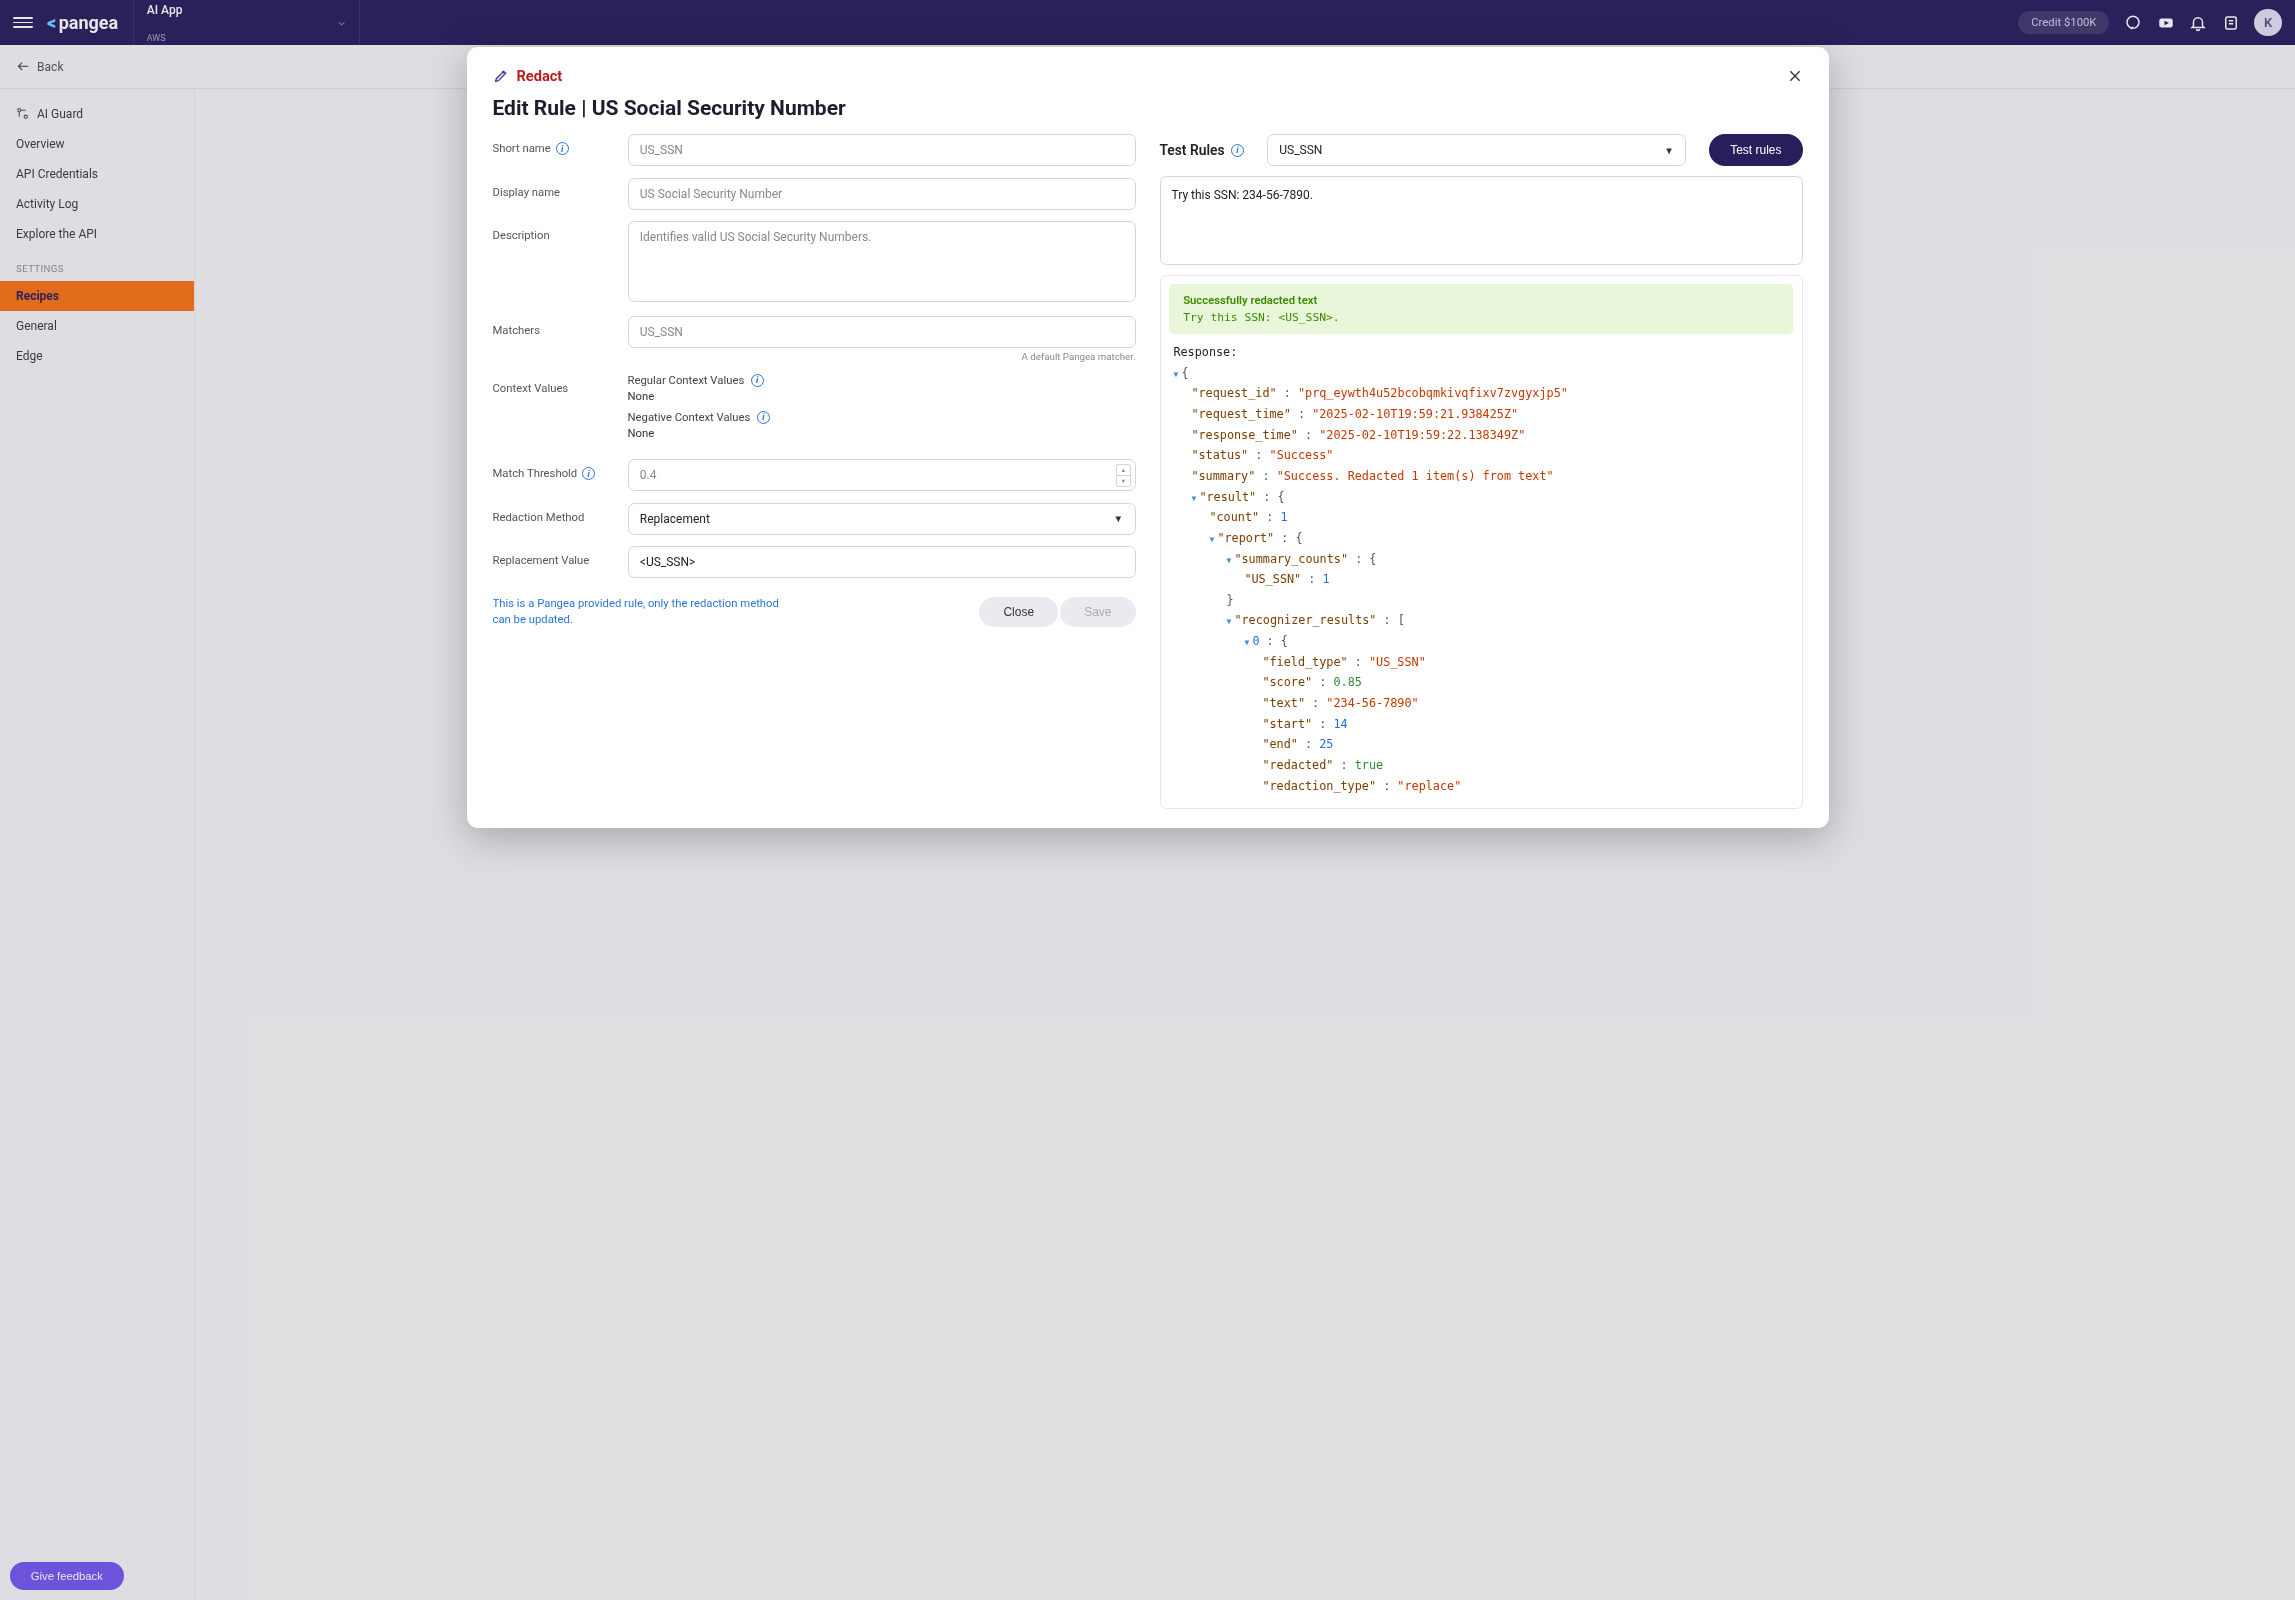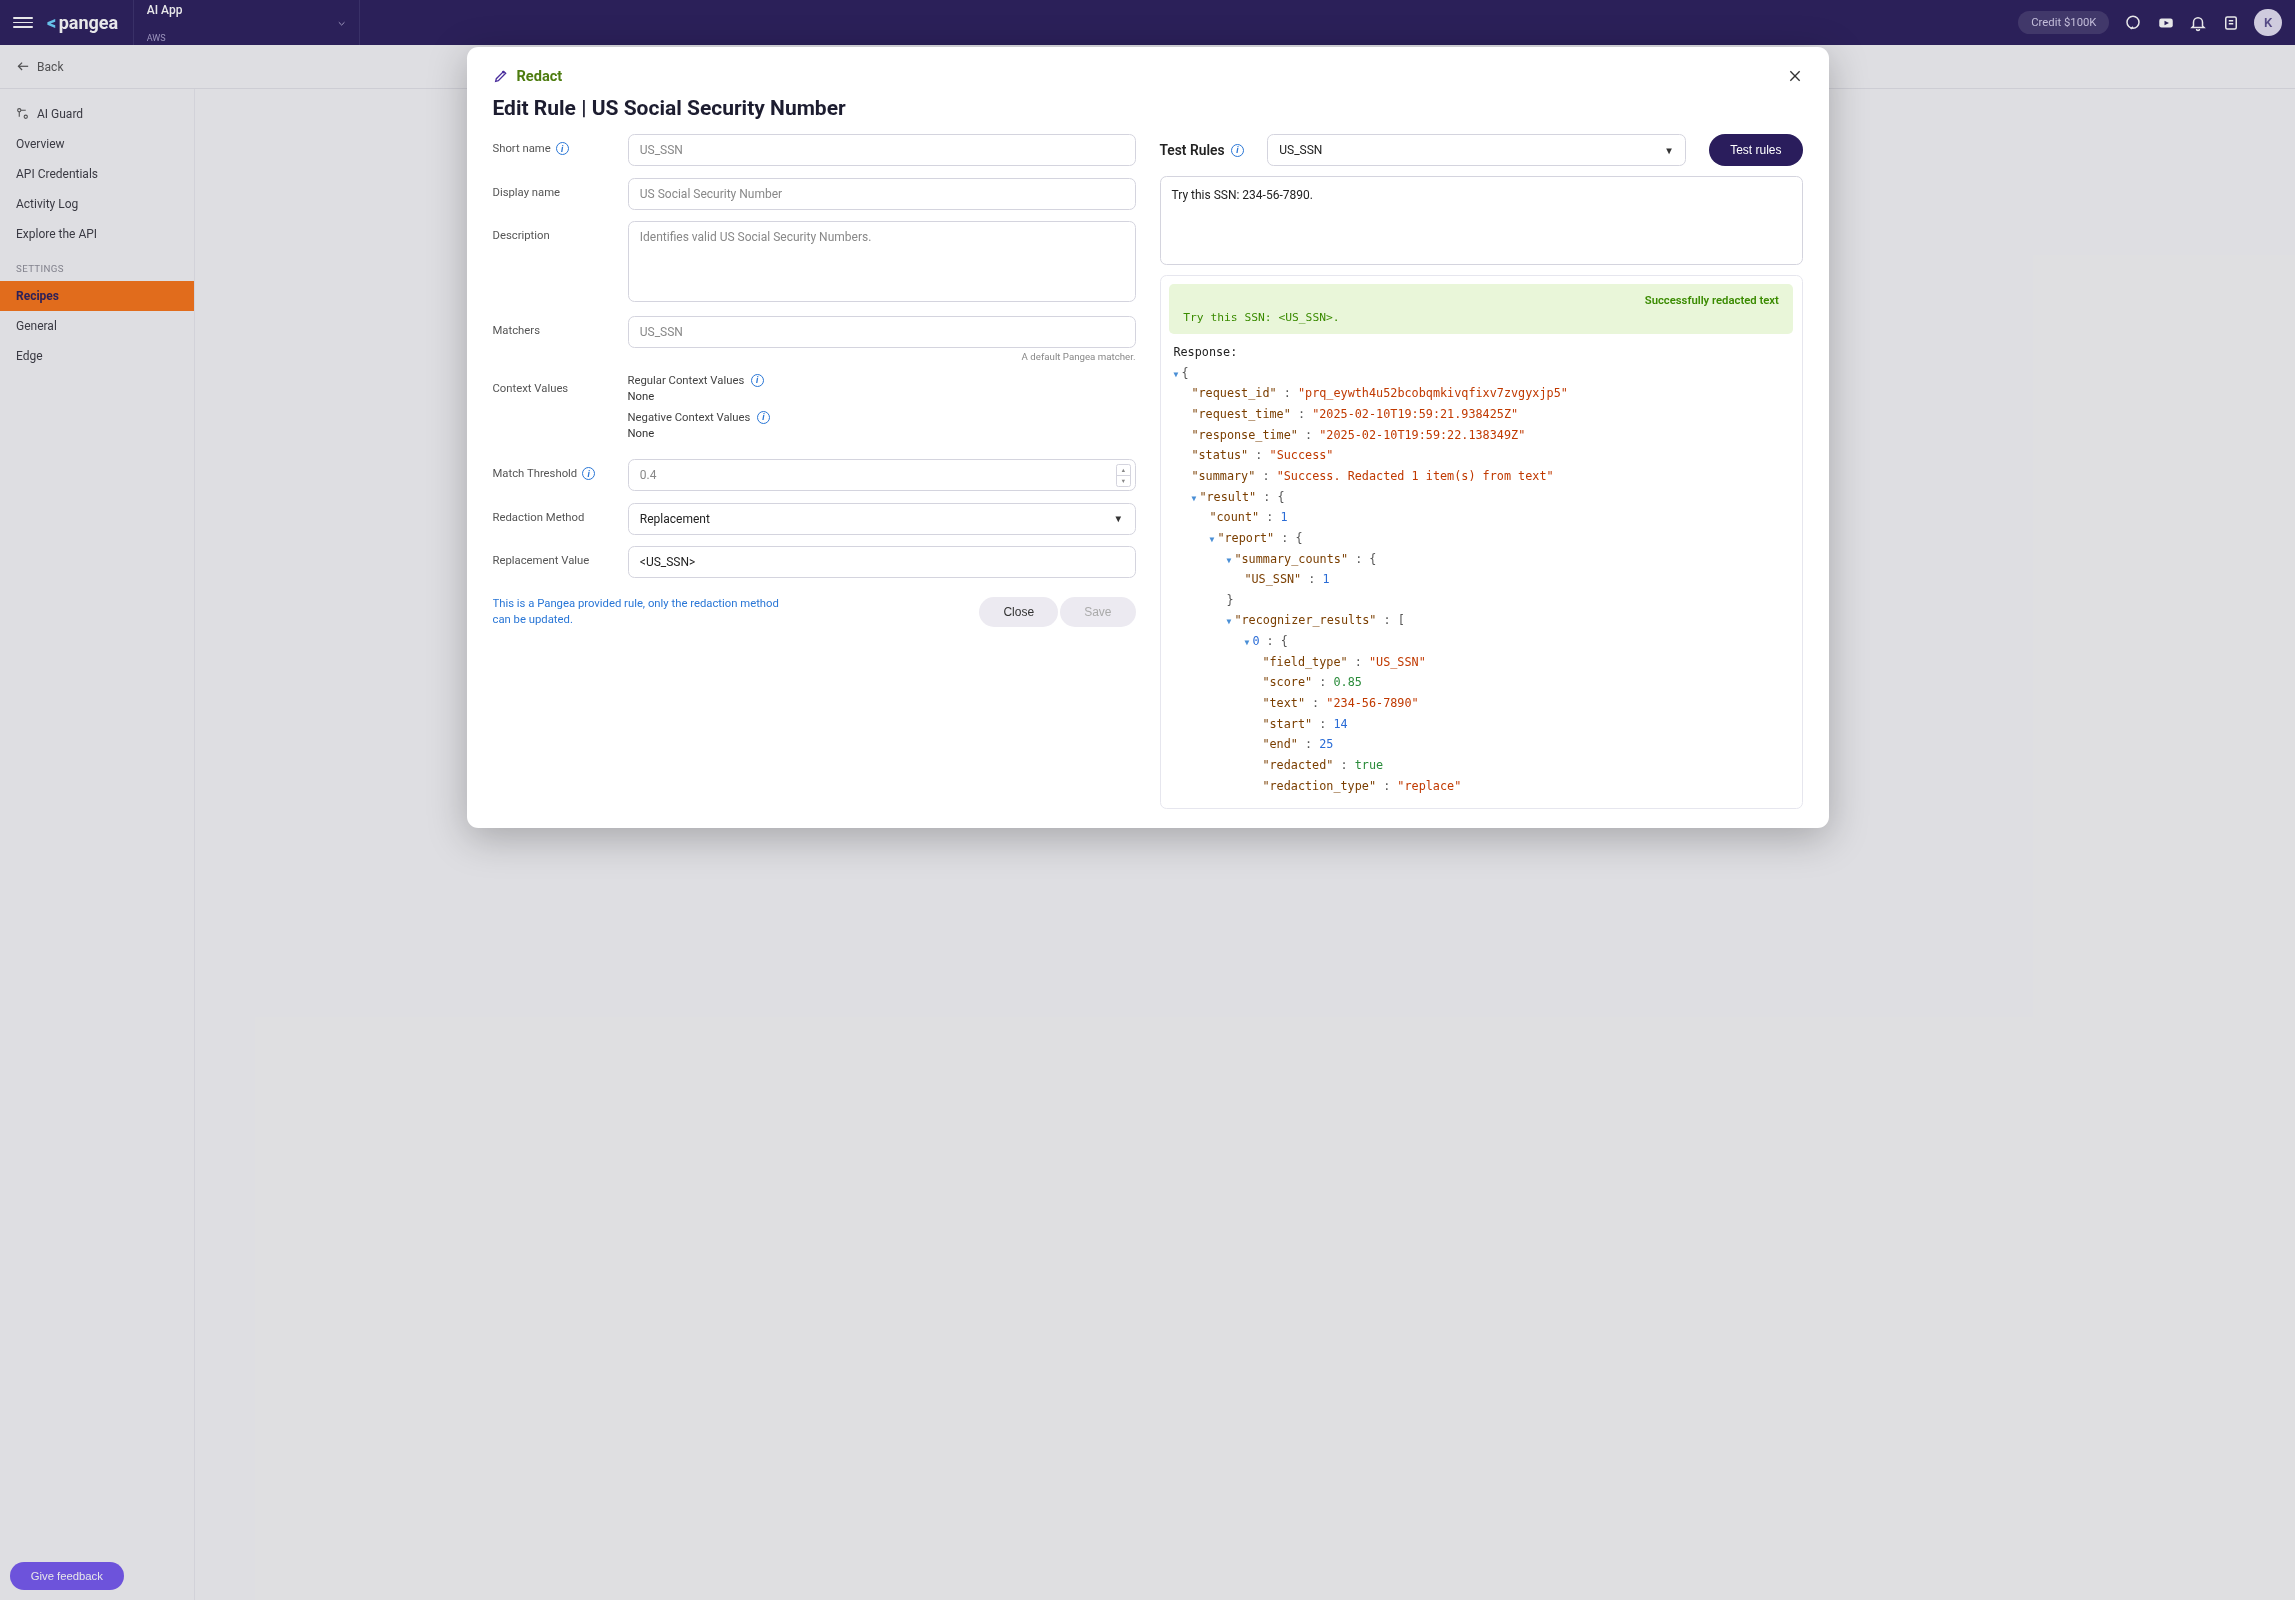--- a/index.html
+++ b/index.html
@@ -33,21 +33,21 @@
 .sidebar .section-label { padding: 14.6px 16px 6.5px; font-size: 9.7px; color: #8c8c96; letter-spacing: 0.04em; }
 .content-area { flex: 1; position: relative; }
 
 
 .feedback-btn { position: absolute; bottom: 9.7px; left: 9.7px; background: #7557f0; color: #fff; border: none; padding: 8px 21px; border-radius: 16px; font-size: 11.3px; }
 
 
 .modal-backdrop { position: absolute; inset: 0; background: rgba(60,60,70,0.12); display: flex; align-items: flex-start; justify-content: center; padding-top: 47px; }
 .modal { width: 92%; max-width: 1362px; background: #fff; border-radius: 11.3px; box-shadow: 0 9.7px 39px rgba(0,0,0,0.25); padding: 19.5px 26px 19.5px 26px; display: flex; flex-direction: column; max-height: 94%; }
 .modal-head { display: flex; align-items: center; justify-content: space-between; }
-.modal-title-grp { display: flex; align-items: center; gap: 8px; color: #4d7c0f; font-size: 14.6px; font-weight: 700; }
+.modal-title-grp { display: flex; align-items: center; gap: 8px; color: #b91c1c; font-size: 14.6px; font-weight: 700; }
 .modal-close { cursor: pointer; font-size: 16px; color: #555; }
 .modal-subtitle { font-size: 21px; font-weight: 700; color: #1d1d30; margin-top: 11.3px; }
 
 .modal-body { display: flex; gap: 24px; margin-top: 14.6px; flex: 1; overflow: hidden; }
 .form-col { flex: 1; display: flex; flex-direction: column; gap: 11.3px; overflow-y: auto; }
 .test-col { flex: 1; display: flex; flex-direction: column; gap: 9.7px; min-width: 0; }
 
 .form-row { display: flex; align-items: flex-start; gap: 13px; }
 .form-row .lbl { width: 122px; font-size: 11.3px; color: #555; padding-top: 8px; display: flex; align-items: center; gap: 4.9px; }
 .form-row .ctl { flex: 1; }
@@ -77,21 +77,21 @@
 .form-foot { display: flex; justify-content: space-between; align-items: center; margin-top: 6.5px; }
 
 
 .test-head { display: flex; align-items: center; gap: 23px; }
 .test-head .title { font-size: 13.8px; font-weight: 600; color: #222; display: flex; align-items: center; gap: 6.5px; }
 .test-head .select-like { flex: 1; }
 .test-rules-btn { background: #2a1d5c; color: #fff; padding: 9px 21px; border-radius: 19.5px; font-size: 12px; border: none; cursor: pointer; }
 .test-input-box { border: 0.8px solid #d4d4de; border-radius: 6.5px; padding: 11px; min-height: 89px; font-size: 12px; color: #222; }
 .result-box { border: 0.8px solid #e6e6ee; border-radius: 6.5px; flex: 1; overflow: auto; padding: 3.2px 3.2px 11.3px 3.2px; position:relative; }
 .success-banner { background: #e9f6d9; border-radius: 4.9px; padding: 9.7px 14.6px; margin: 4.9px 4.9px 8px 4.9px; }
-.success-banner .stitle { color: #3a8b00; font-weight: 600; font-size: 11.3px; margin-bottom: 4.9px; text-align: right; }
+.success-banner .stitle { color: #3a8b00; font-weight: 600; font-size: 11.3px; margin-bottom: 4.9px; }
 .success-banner .sbody { font-family: "SFMono-Regular", Consolas, monospace; font-size: 11.3px; color: #3a8b00; }
 .resp-area { font-family: "SFMono-Regular", Consolas, monospace; font-size: 11.8px; color: #222; padding: 0 9.7px; line-height: 1.75; }
 .tok-key { color: #7a3e00; }
 .tok-str { color: #c03900; }
 .tok-num { color: #2a6cd6; }
 .tok-bool { color: #2a8b3a; }
 .tok-punc { color: #555; }
 .tree-toggle { color: #4a8fd6; font-size: 8px; margin-right: 3.2px; user-select: none; }
 .indent1 { padding-left: 18px; }
 .indent2 { padding-left: 36px; }

